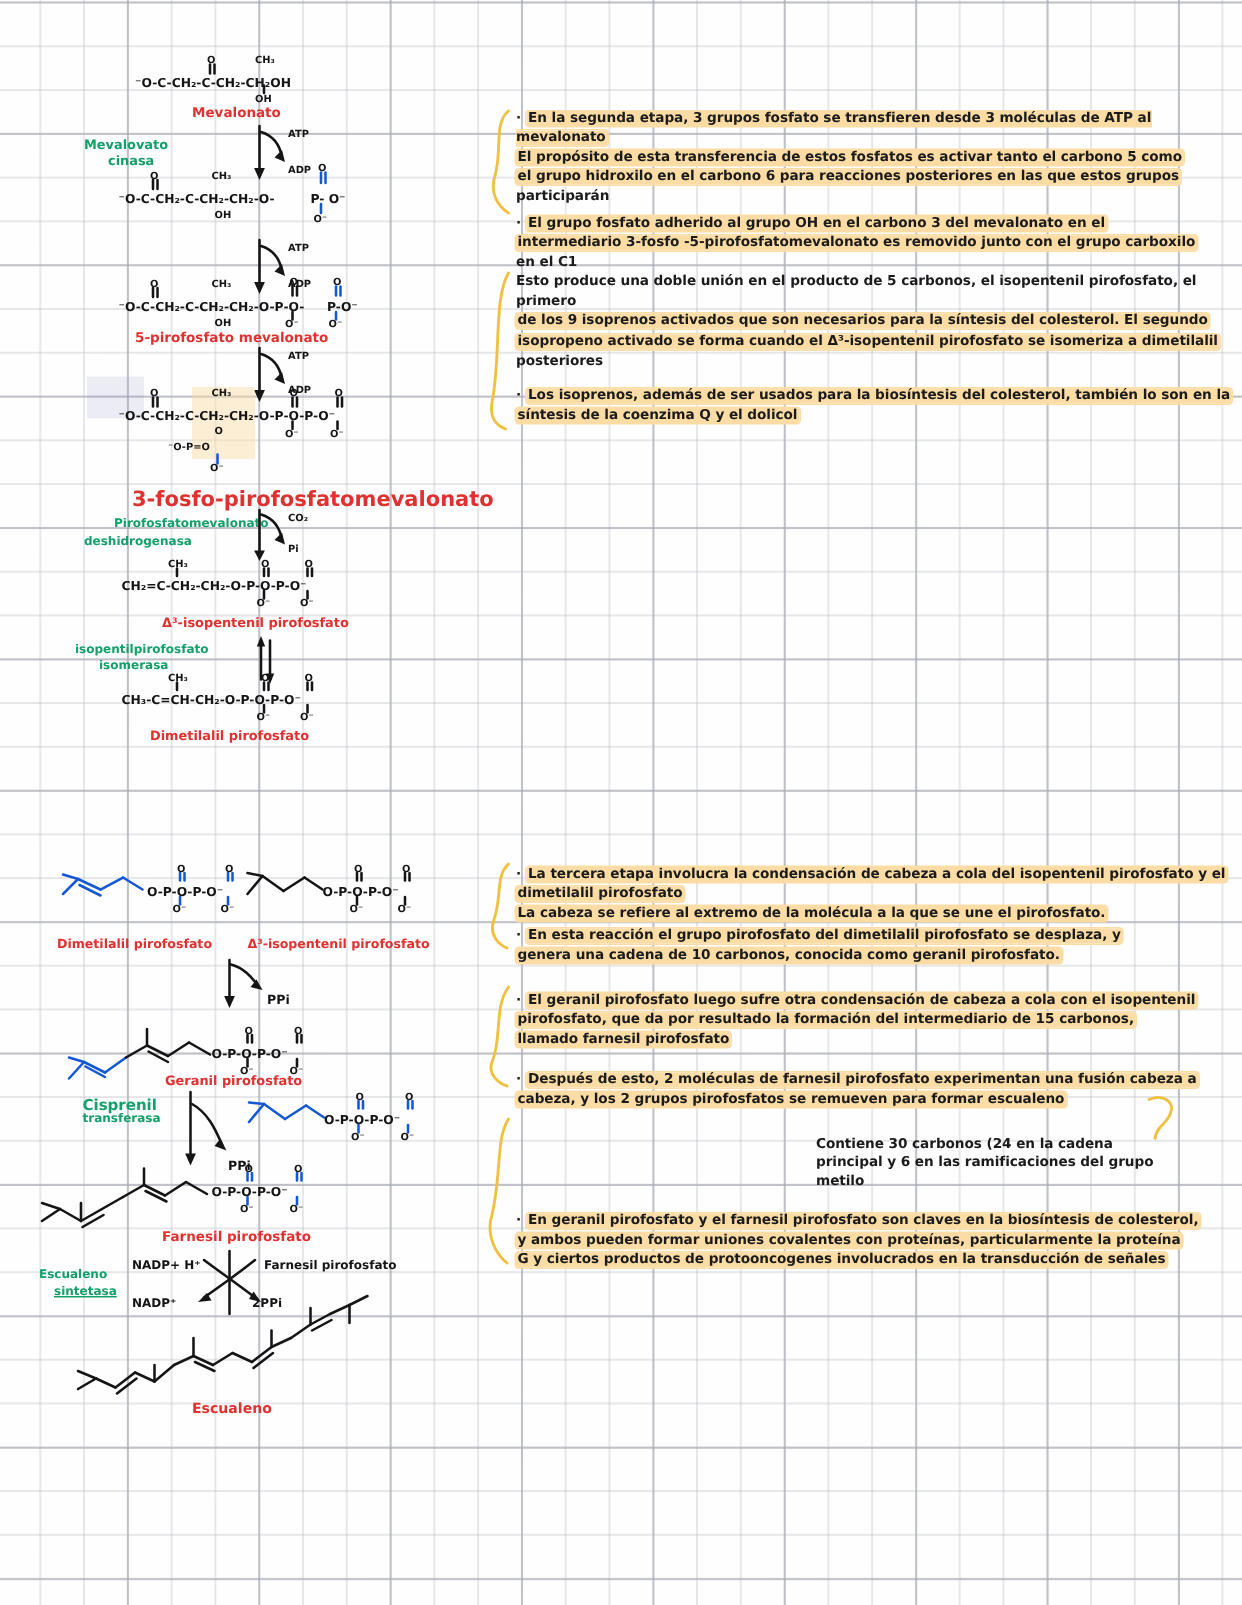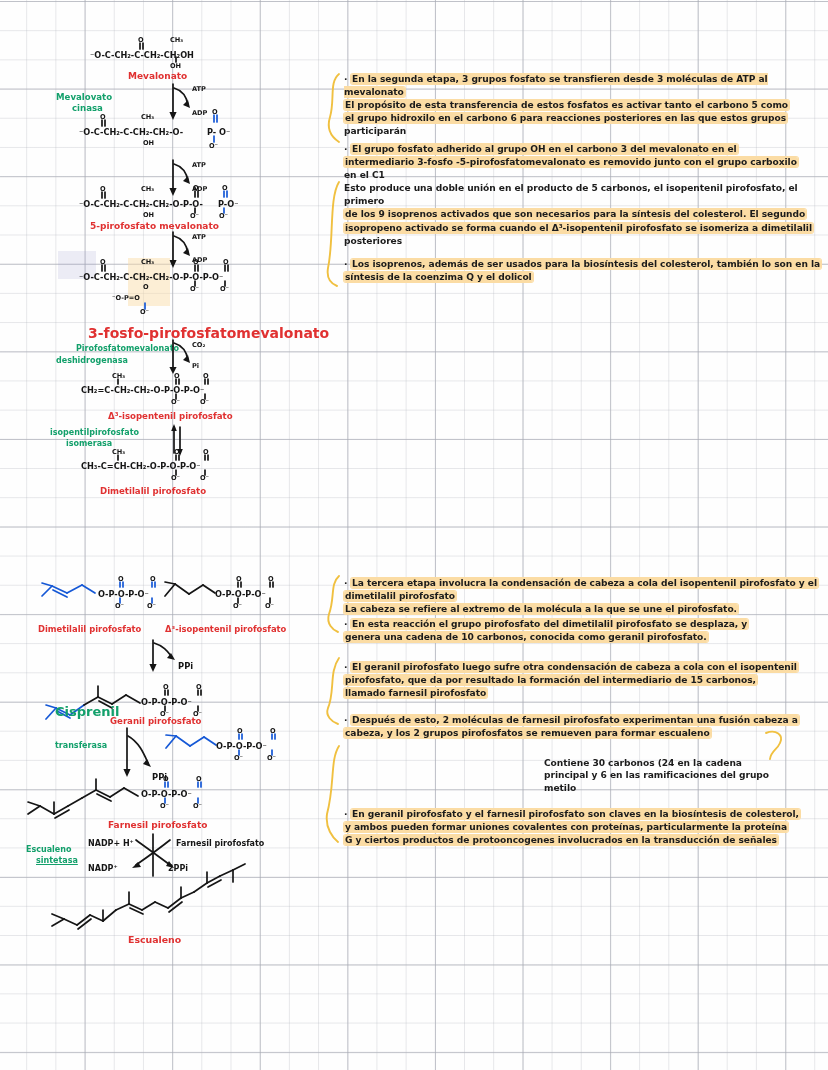--- a/index.html
+++ b/index.html
@@ -391,21 +391,21 @@
   <svg style="left:197px;top:690px;" width="8" height="7">
     <line class="s-blk" x1="1" y1="0" x2="1" y2="5"></line>
       <line class="s-blk" x1="4" y1="0" x2="4" y2="5"></line>
   </svg>
   <svg style="left:197px;top:706px;" width="5" height="6">
     <line class="s-blk" x1="1" y1="0" x2="1" y2="5"></line>
   </svg>
   <div class="chem sm" style="left:193px;top:710px;">O⁻</div>
   <div class="lbl-red" style="left:110px;top:716px;font-size:8.6px;">Geranil pirofosfato</div>
 
-  <div class="lbl-grn" style="left:55px;top:704px;font-size:13px;">Cisprenil</div>
+  <div class="lbl-grn" style="left:55px;top:732px;font-size:10px;">Cisprenil</div>
   <div class="lbl-grn" style="left:55px;top:741px;font-size:8px;">transferasa</div>
 
   <svg style="left:122px;top:728px;" width="45" height="50">
     <line class="s-blk" x1="5" y1="0" x2="5" y2="43"></line>
     <polygon class="f-blk" points="5,49 1.4,41 8.6,41"></polygon>
     <path class="s-blk" d="M6,8 C17,14 22,26 26,35"></path>
     <polygon class="f-blk" points="29,39 21,36 25,31"></polygon>
   </svg>
   <div class="chem blue" style="left:152px;top:772px;font-size:8.4px;">PPi</div>
 

